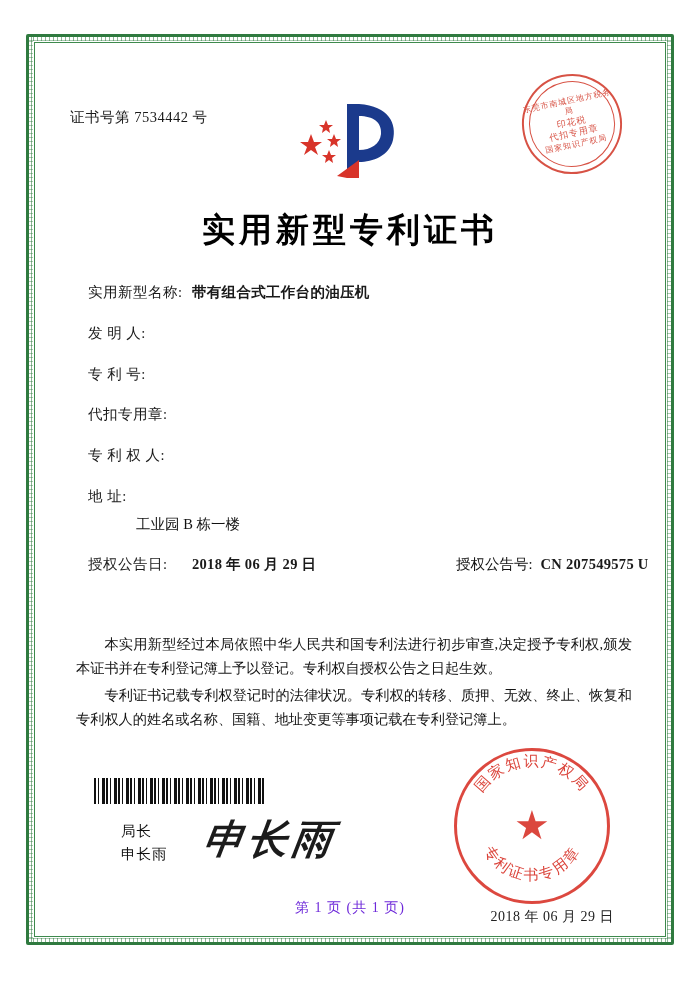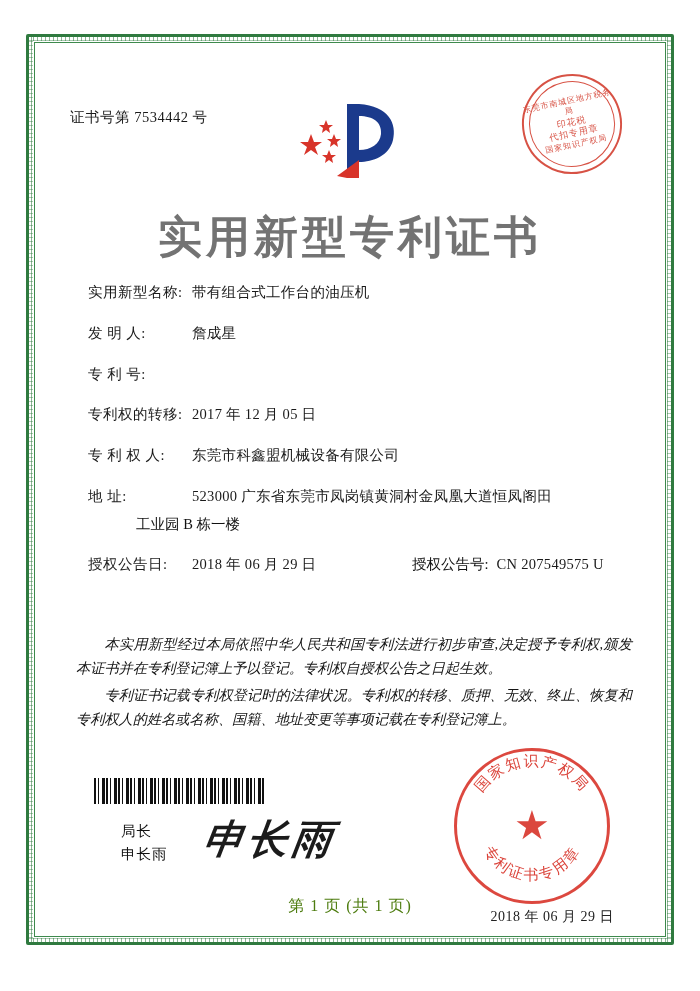--- a/index.html
+++ b/index.html
@@ -128,24 +128,24 @@
   }
   .seal-stamp .t1 { top: 20px; }
   .seal-stamp .t2 { top: 41px; font-size: 9px; }
   .seal-stamp .t3 { top: 64px; }
 
   .title {
     position: absolute;
     left: 0; right: 0;
     top: 148px;
     text-align: center;
-    font-size: 44px;
+    font-size: 33px;
     font-weight: bold;
     letter-spacing: 4px;
-    color: #737373;
+    color: #000000;
   }
 
   
   .fields {
     position: absolute;
     left: 32px;
     right: 10px;
     top: 222px;
     font-size: 14.5px;
     line-height: 1.5;
@@ -158,47 +158,48 @@
   .flabel {
     width: 104px;
     flex: 0 0 104px;
     color: #1a1a1a;
     letter-spacing: 0.5px;
   }
   .fvalue {
     flex: 1 1 auto;
     color: #1a1a1a;
     letter-spacing: 0.3px;
+    font-weight: bold;
   }
   .frow.two .fvalue {
     flex: 0 0 auto;
     min-width: 220px;
   }
   .fvalue2-label {
     flex: 0 0 auto;
+    margin-left: 44px;
     margin-right: 8px;
   }
   .addr-second {
     margin-left: 48px;
     margin-top: -13px;
     margin-bottom: 19px;
     font-size: 14.5px;
   }
 
   
   .paras {
     position: absolute;
     left: 20px;
     right: 12px;
     top: 572px;
     font-size: 14.2px;
     line-height: 1.72;
     text-align: justify;
     color: #141414;
-    font-style: italic;
   }
   .paras p {
     margin: 0 0 2px 0;
     text-indent: 2em;
   }
 
   
   .barcode {
     position: absolute;
     left: 38px;
@@ -282,22 +283,22 @@
     color: #222;
     letter-spacing: 0.5px;
   }
 
   
   .footer {
     position: absolute;
     left: 0; right: 0;
     bottom: 8px;
     text-align: center;
-    font-size: 16px;
-    color: #4d7c0f;
+    font-size: 14px;
+    color: #6d28d9;
     letter-spacing: 1px;
   }
 </style>
 </head>
 <body>
 
 <div class="page">
 
   <div class="border-outer"></div>
   <div class="border-band"></div>
@@ -332,40 +333,36 @@
 
     <div class="fields">
 
       <div class="frow">
         <div class="flabel">实用新型名称:</div>
         <div class="fvalue">带有组合式工作台的油压机</div>
       </div>
 
       <div class="frow">
         <div class="flabel">发 明 人:</div>
-        <div class="fvalue">詹成星</div>
       </div>
 
       <div class="frow">
         <div class="flabel">专 利 号:</div>
       </div>
 
       <div class="frow">
-        <div class="flabel">专利权的转移:</div>
-        <div class="fvalue">2017 年 12 月 05 日</div>
+        <div class="flabel">代扣专用章:</div>
       </div>
 
       <div class="frow">
         <div class="flabel">专 利 权 人:</div>
-        <div class="fvalue">东莞市科鑫盟机械设备有限公司</div>
       </div>
 
       <div class="frow">
         <div class="flabel">地    址:</div>
-        <div class="fvalue">523000  广东省东莞市凤岗镇黄洞村金凤凰大道恒凤阁田</div>
       </div>
 
       <div class="addr-second">工业园 B 栋一楼</div>
 
       <div class="frow two">
         <div class="flabel">授权公告日:</div>
         <div class="fvalue">2018 年 06 月 29 日</div>
         <div class="fvalue2-label">授权公告号:</div>
         <div class="fvalue">CN 207549575 U</div>
       </div>

